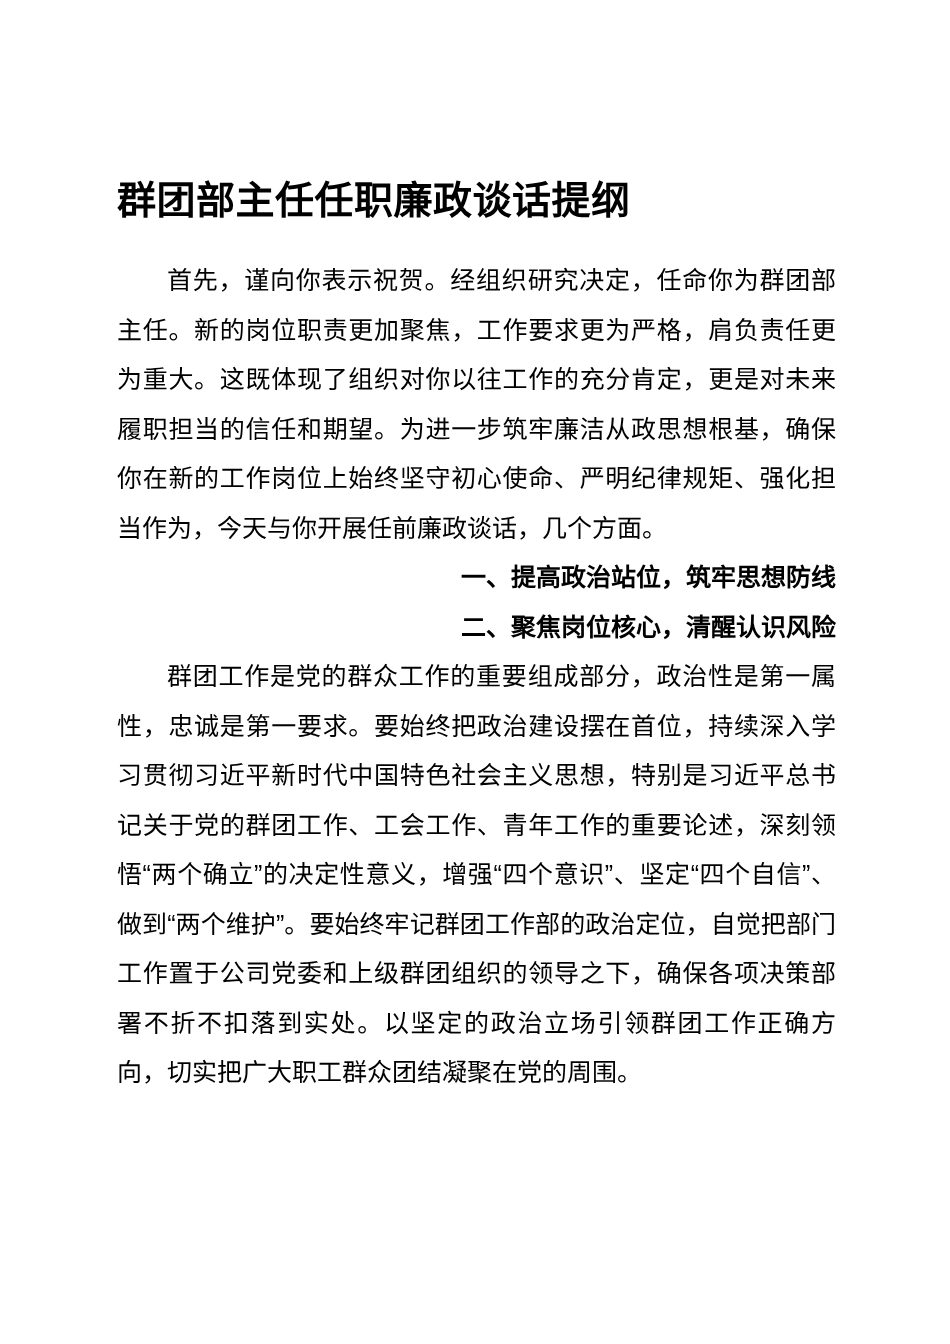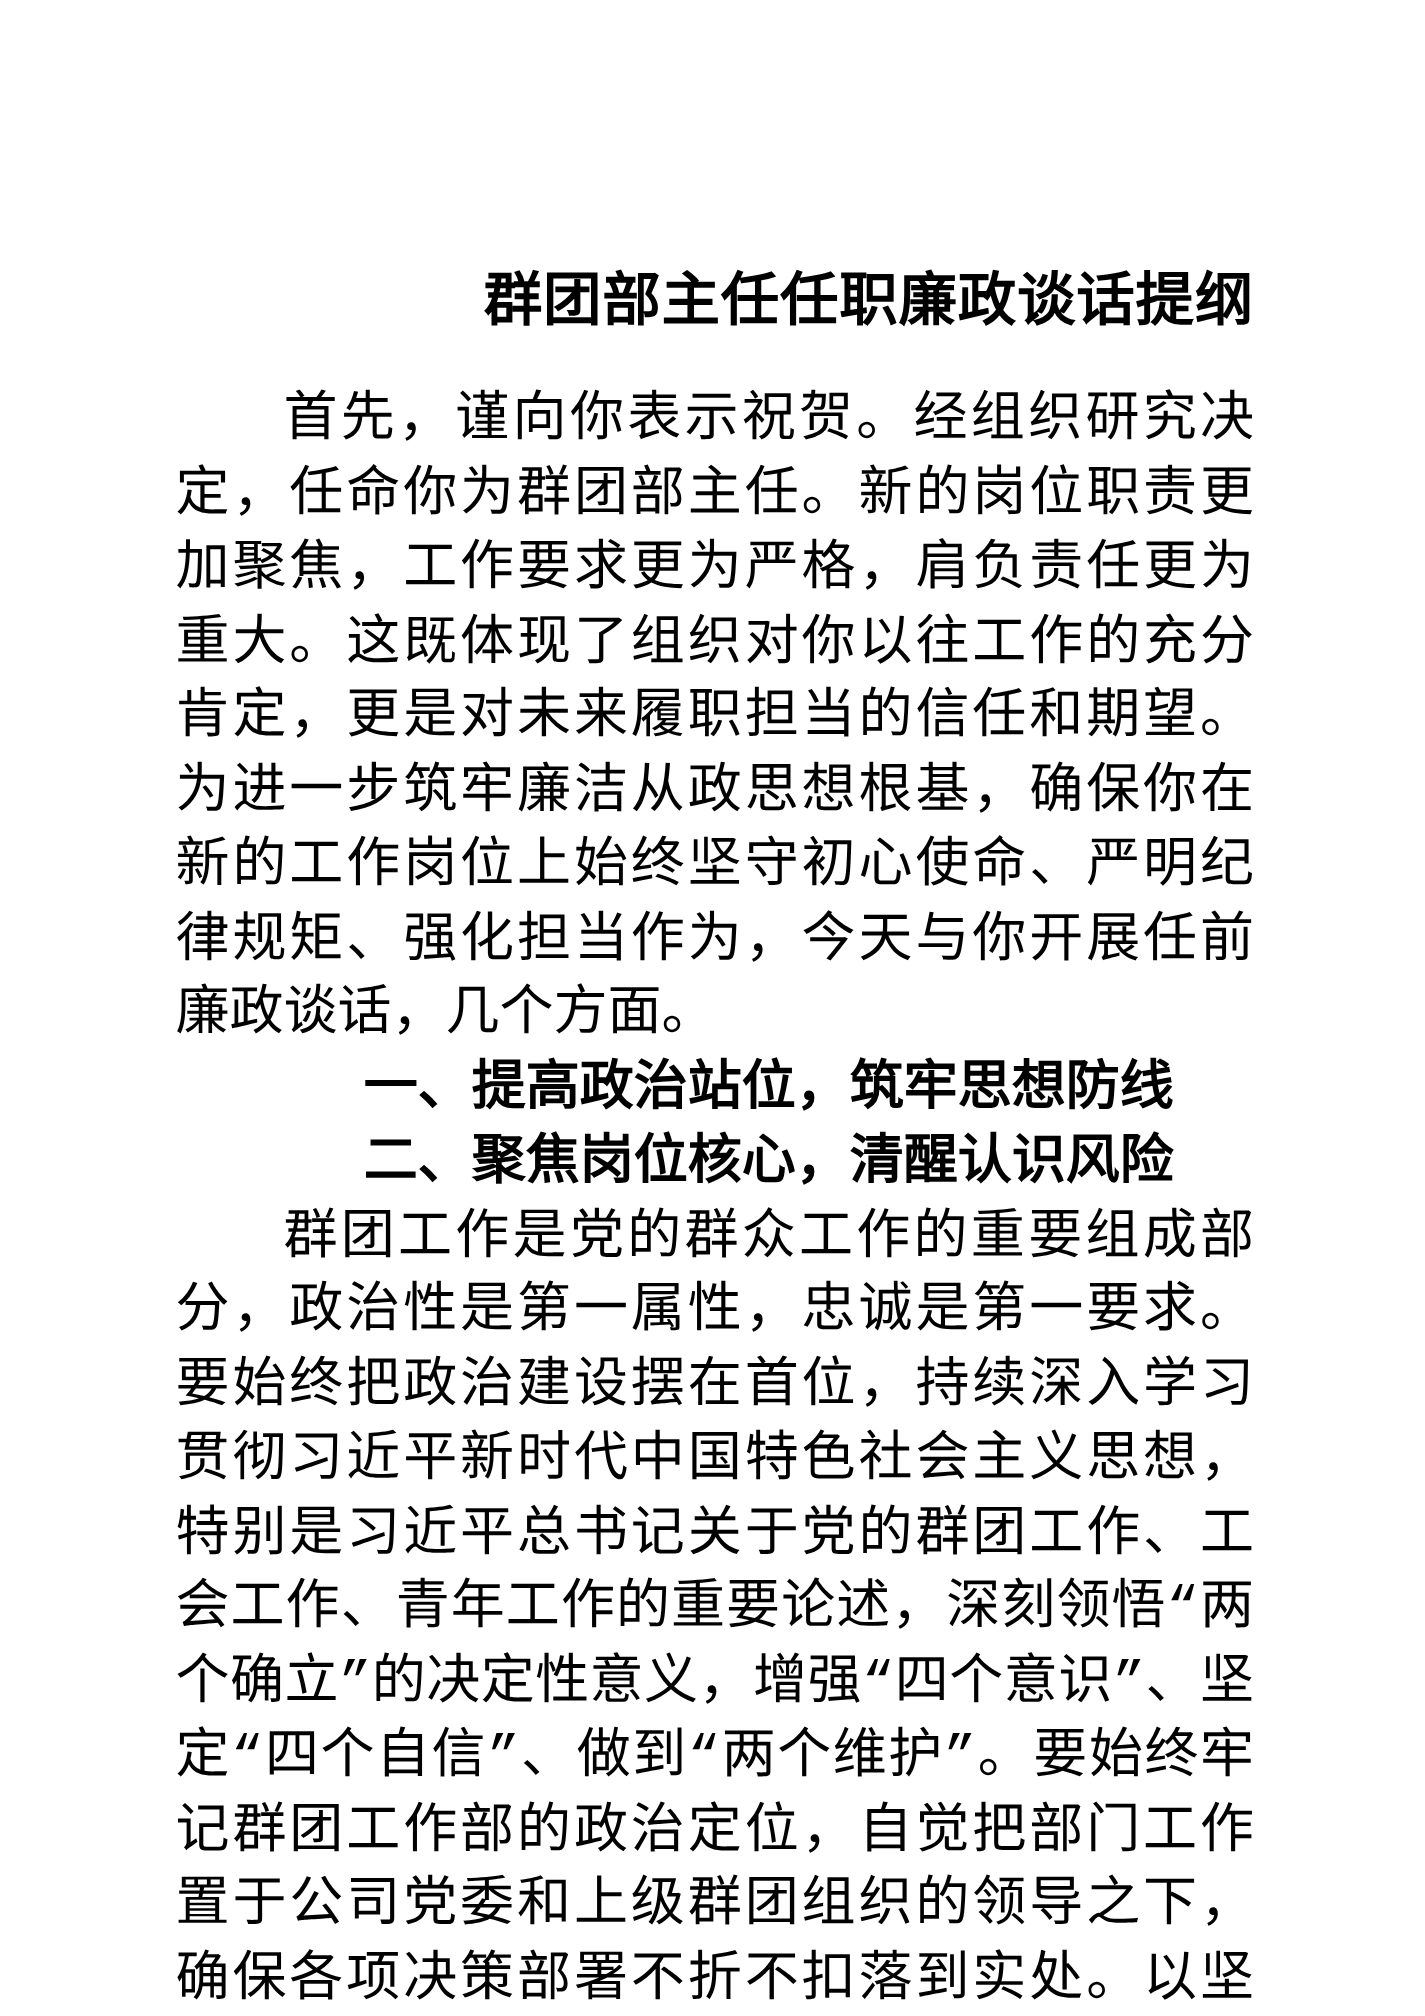--- a/index.html
+++ b/index.html
@@ -19,35 +19,34 @@
   }
   .content {
     padding: 172px 114px 0 117px;
     box-sizing: border-box;
   }
   .doc-title {
     margin: 0 0 26px 0;
     font-size: 39px;
     font-weight: 600;
     line-height: 58px;
-    text-align: right;
+    text-align: left;
     letter-spacing: 0.5px;
   }
   .para {
     margin: 0;
-    font-size: 36px;
+    font-size: 25px;
     line-height: 49.5px;
     text-align: justify;
     text-indent: 2em;
     word-break: break-all;
-    font-family: Liberation Mono, monospace;
   }
   .para.heading {
     font-weight: bold;
-    text-align: center;
+    text-align: right;
   }
 </style>
 </head>
 <body>
 
 <div class="page">
   <div class="content">
     <h1 class="doc-title">群团部主任任职廉政谈话提纲</h1>
     <div>
         <p class="para">首先，谨向你表示祝贺。经组织研究决定，任命你为群团部主任。新的岗位职责更加聚焦，工作要求更为严格，肩负责任更为重大。这既体现了组织对你以往工作的充分肯定，更是对未来履职担当的信任和期望。为进一步筑牢廉洁从政思想根基，确保你在新的工作岗位上始终坚守初心使命、严明纪律规矩、强化担当作为，今天与你开展任前廉政谈话，几个方面。</p>

